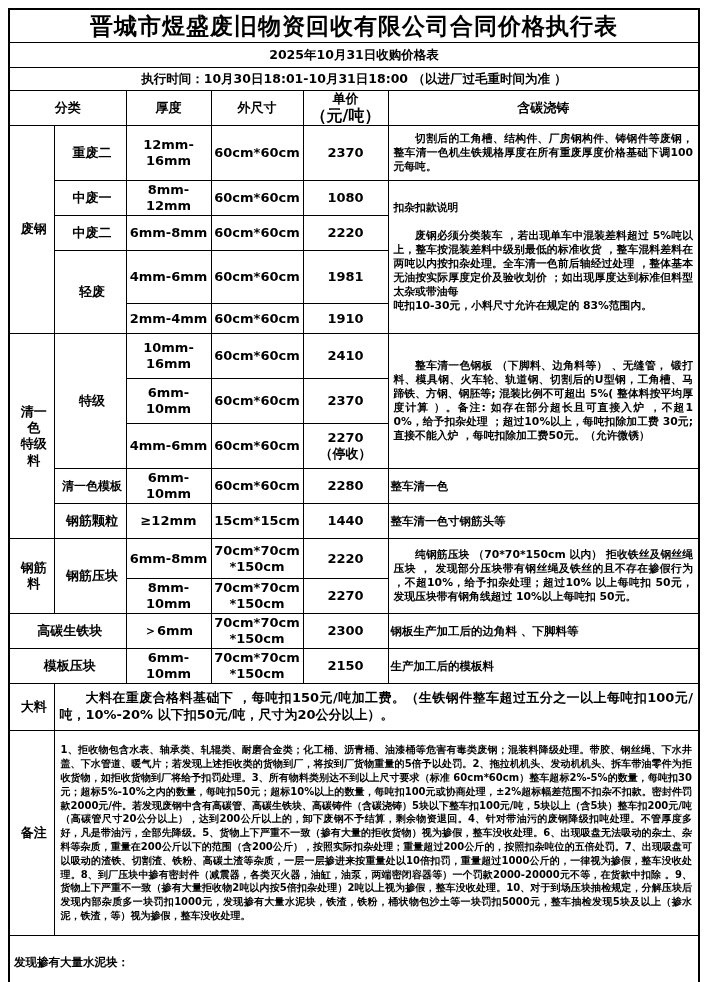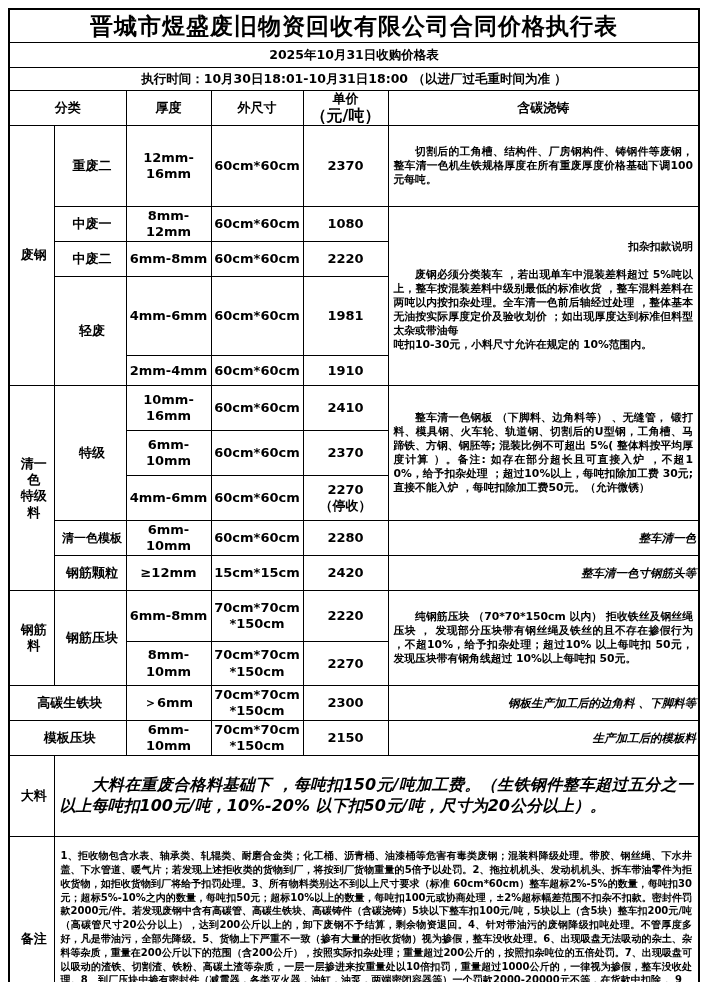--- a/index.html
+++ b/index.html
@@ -31,36 +31,36 @@
   .head-cell{font-size:13px;}
   .unit{font-size:16px;line-height:1.1;text-align:center;}
   .grade{font-size:13px;padding-left:6px;}
   .num{font-size:13px;}
   .desc{
     text-align:justify;
     text-justify:inter-character;
     word-break:break-all;
     font-size:10.8px;
     line-height:1.3;
-    padding:19px 5px;
+    padding:6px 5px;
     vertical-align:middle;
   }
   .desc .ind{text-indent:2em;}
-  .desc .ctr{text-align:right;text-indent:0;}
-  .desc-center{font-size:11.5px;text-align:right;font-style:italic;}
+  .desc .ctr{text-align:left;text-indent:0;}
+  .desc-center{font-size:11.5px;text-align:left;}
   .notes{
     text-align:justify;
     text-justify:inter-character;
     word-break:break-all;
     font-size:10px;
     line-height:1.38;
     padding:4px 6px;
     vertical-align:middle;
   }
-  .bigdesc{font-size:16px;font-style:italic;}
+  .bigdesc{font-size:13px;}
   .footer-cell{
     text-align:left;
     vertical-align:top;
     font-size:11.5px;
     line-height:1.42;
     padding:2px 4px;
   }
   .r47{height:47px}.r35{height:35px}.r30{height:30px}.r25{height:25px}
   .r23{height:23px}.r45{height:45px}.r40{height:40px}.r205{height:205px}
   .r82{height:82px}
@@ -107,21 +107,21 @@
     <td class="desc"><div class="ind">切割后的工角槽、结构件、厂房钢构件、铸钢件等废钢，整车清一色机生铁规格厚度在所有重废厚度价格基础下调100元每吨。</div></td>
   </tr>
   <tr class="r35">
     <td class="grade">中废一</td>
     <td class="num">8mm-12mm</td>
     <td class="num">60cm*60cm</td>
     <td class="num">1080</td>
     <td rowspan="4" class="desc">
       <div class="ctr">扣杂扣款说明</div>
       <div class="ind">废钢必须分类装车 ，若出现单车中混装差料超过 5%吨以上，整车按混装差料中级别最低的标准收货 ，整车混料差料在两吨以内按扣杂处理。全车清一色前后轴经过处理 ，整体基本无油按实际厚度定价及验收划价 ；如出现厚度达到标准但料型太杂或带油每
-吨扣10-30元，小料尺寸允许在规定的 10%范围内。</div>
+吨扣10-30元，小料尺寸允许在规定的 83%范围内。</div>
     </td>
   </tr>
   <tr class="r35">
     <td class="grade">中废二</td>
     <td class="num">6mm-8mm</td>
     <td class="num">60cm*60cm</td>
     <td class="num">2220</td>
   </tr>
   <tr class="r35">
     <td rowspan="2" class="grade">轻废</td>
@@ -159,21 +159,21 @@
     <td class="grade" style="font-size:12px">清一色模板</td>
     <td class="num">6mm-10mm</td>
     <td class="num">60cm*60cm</td>
     <td class="num">2280</td>
     <td class="desc-center">整车清一色</td>
   </tr>
   <tr class="r35">
     <td class="grade">钢筋颗粒</td>
     <td class="num">≥12mm</td>
     <td class="num">15cm*15cm</td>
-    <td class="num">2420</td>
+    <td class="num">1440</td>
     <td class="desc-center">整车清一色寸钢筋头等</td>
   </tr>
 
   <tr class="r40">
     <td rowspan="2" class="grade">钢筋料</td>
     <td rowspan="2" class="grade">钢筋压块</td>
     <td class="num">6mm-8mm</td>
     <td class="num">70cm*70cm
 *150cm</td>
     <td class="num">2220</td>

